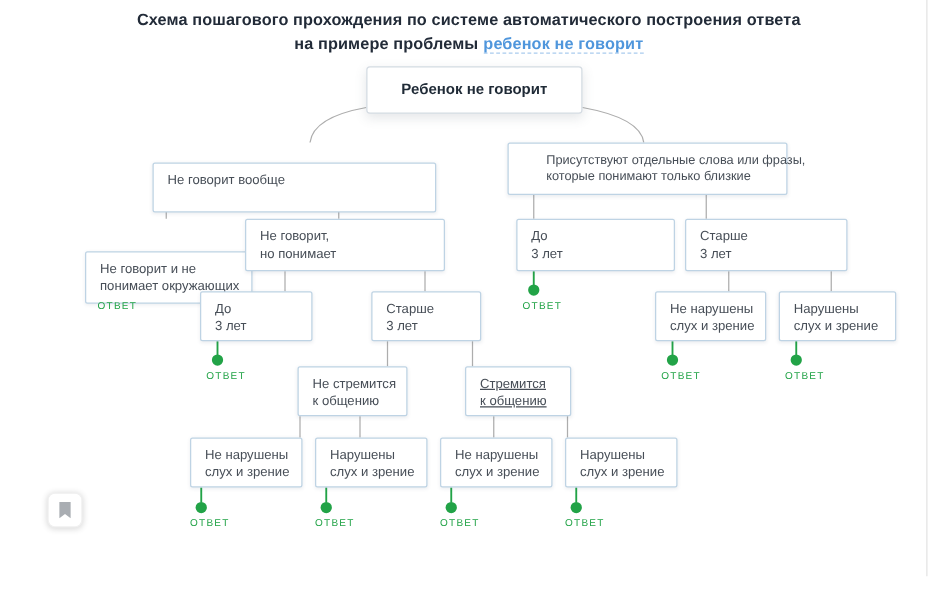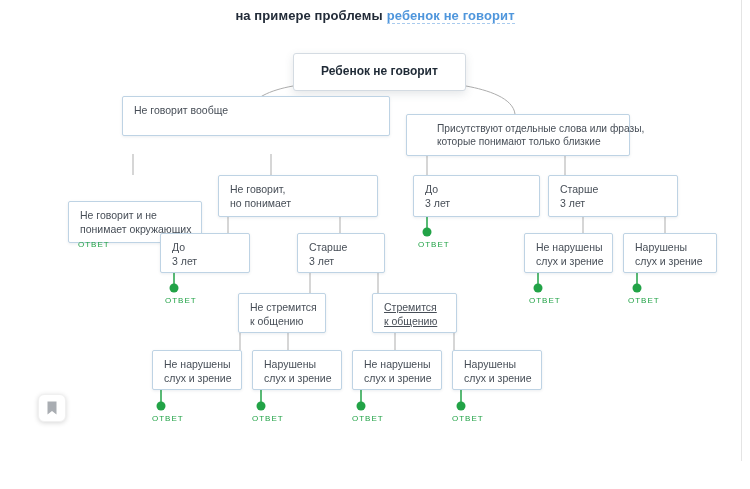--- a/index.html
+++ b/index.html
@@ -37,20 +37,21 @@
   .right-border{
     position:absolute;left:741px;top:0;width:1px;height:461px;background:#e4e4e4;
   }
 </style>
 </head>
 <body>
 
 <div class="canvas">
 
   <div class="title">
+    <div>Схема пошагового прохождения по системе автоматического построения ответа</div>
     <div><span>на примере проблемы</span><span class="link">ребенок не говорит</span></div>
   </div>
 
   <svg class="wires" width="750" height="489" viewBox="0 0 750 489">
     <g stroke="#adadad" stroke-width="1" fill="none">
 
       <path d="M293,86 C271,90 250,98 248,114"></path>
       <path d="M466,86 C488,90 513,98 515,114"></path>
 
       <line x1="133" y1="154" x2="133" y2="175"></line>
@@ -88,27 +89,27 @@
       <circle cx="637" cy="288" r="4.5"></circle>
       <circle cx="161" cy="406" r="4.5"></circle>
       <circle cx="261" cy="406" r="4.5"></circle>
       <circle cx="361" cy="406" r="4.5"></circle>
       <circle cx="461" cy="406" r="4.5"></circle>
     </g>
   </svg>
 
   <div class="node root" style="left:293px;top:53px;width:173px;height:38px;">Ребенок не говорит</div>
 
-  <div class="node" style="left:122px;top:96px;width:268px;height:40px;">Не говорит вообще</div>
+  <div class="node" style="left:122px;top:130px;width:227px;height:40px;">Не говорит вообще</div>
   <div class="node" style="left:406px;top:114px;width:224px;height:42px;font-size:10.2px;padding-left:30px;">Присутствуют отдельные слова или фразы,
 которые понимают только близкие</div>
 
   <div class="node" style="left:68px;top:175px;width:134px;height:42px;margin-top:26px;">Не говорит и не
 понимает окружающих</div>
-  <div class="node" style="left:218px;top:175px;width:160px;height:42px;">Не говорит,
+  <div class="node" style="left:196px;top:175px;width:160px;height:42px;">Не говорит,
 но понимает</div>
 
   <div class="node" style="left:160px;top:233px;width:90px;height:40px;">До
 3 лет</div>
   <div class="node" style="left:297px;top:233px;width:88px;height:40px;">Старше
 3 лет</div>
 
   <div class="node" style="left:238px;top:293px;width:88px;height:40px;">Не стремится
 к общению</div>
   <div class="node" style="left:372px;top:293px;width:85px;height:40px;text-decoration:underline;">Стремится

